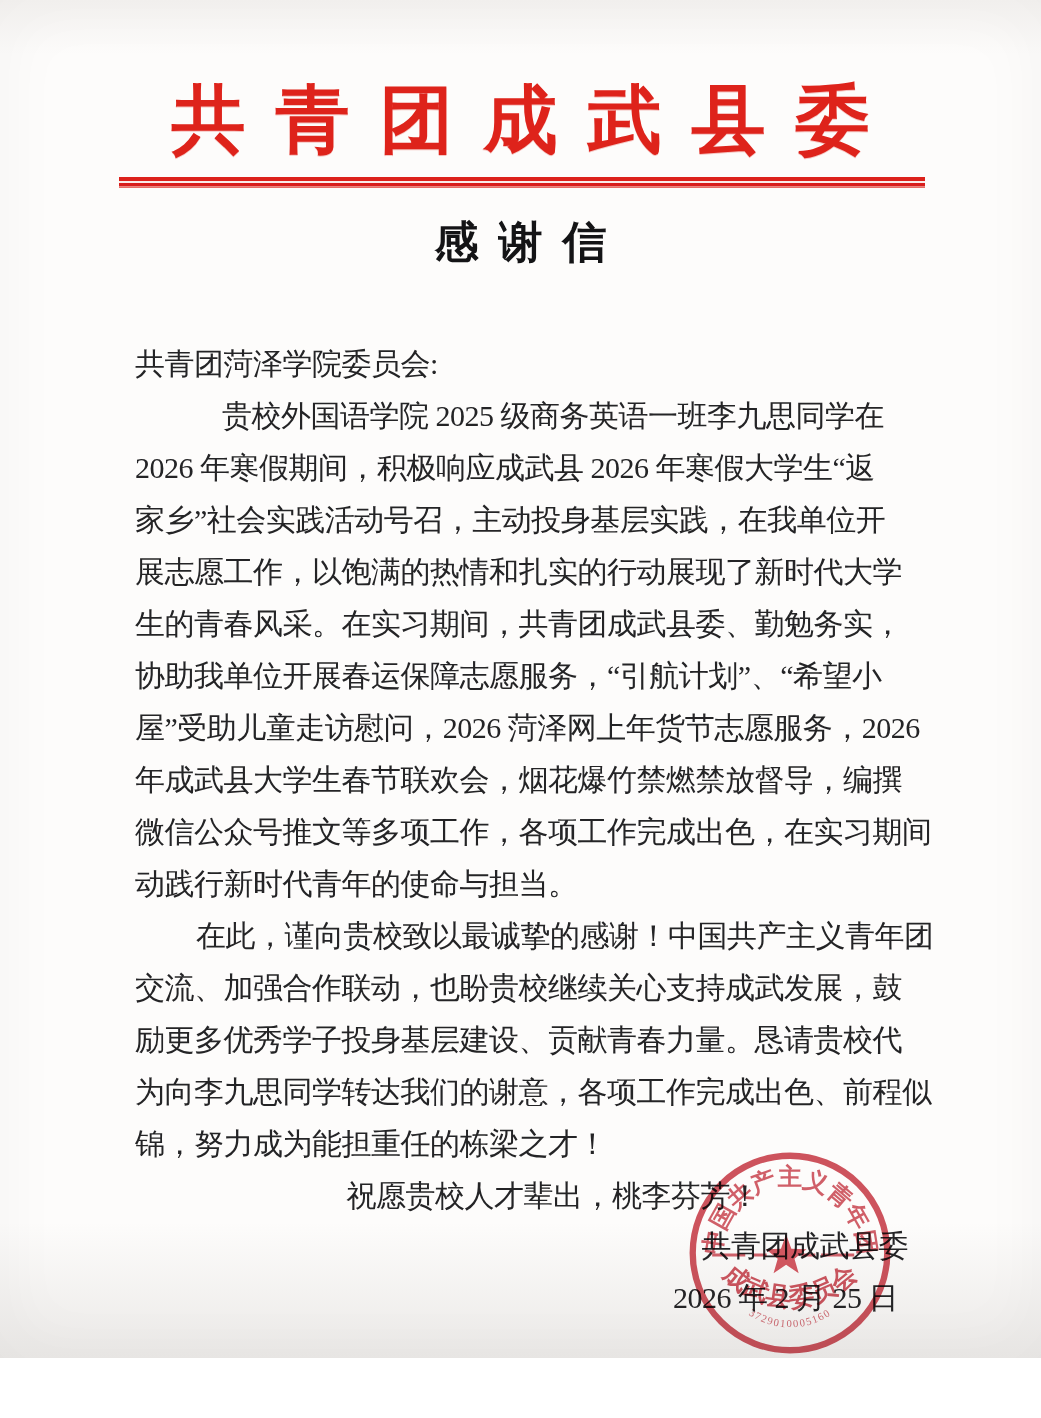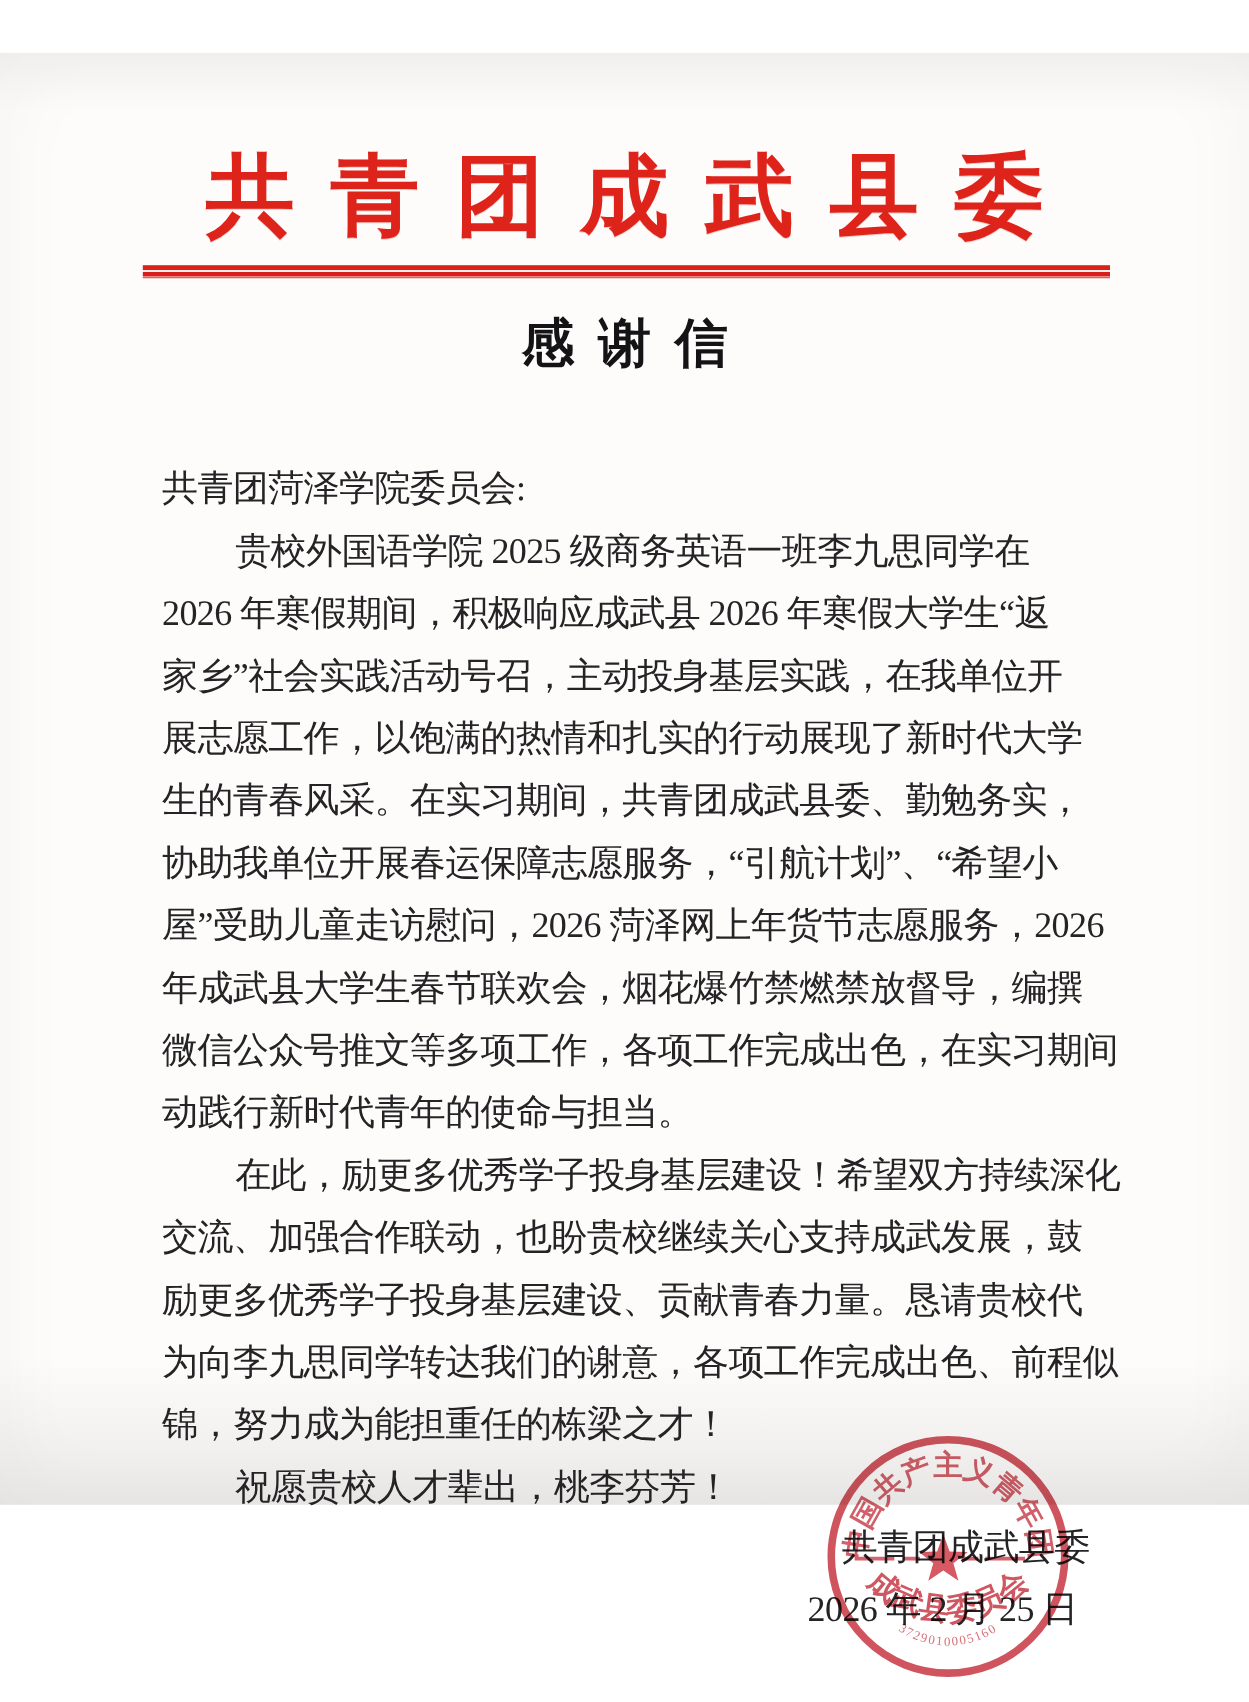--- a/index.html
+++ b/index.html
@@ -4,24 +4,23 @@
 <style>
   html, body { margin: 0; padding: 0; }
   body {
     width: 1041px; height: 1418px;
     overflow: hidden;
     font-family: "Liberation Serif", "DejaVu Serif", serif;
     color: #202022;
   }
   .page {
     position: relative;
-    width: 1041px; height: 1210px;
+    width: 1041px; height: 1358px;
     background: linear-gradient(180deg, #f5f3f1 0%, #fdfcfb 4%, #fdfcfb 90%, #ebe9e7 100%);
     box-shadow: inset 0 0 70px rgba(60,50,45,0.04);
-    margin-top: 44px;
   }
   .org-title {
     position: absolute; top: 72px; left: 0; right: 0;
     text-align: center;
     font-size: 74px; line-height: 96px; font-weight: bold;
     letter-spacing: 30px; text-indent: 30px;
     color: #de231b;
     white-space: nowrap;
     text-shadow: 0 1px 0 rgba(222,35,27,0.25);
   }
@@ -41,21 +40,21 @@
     letter-spacing: 20px; text-indent: 20px;
     color: #141416;
     white-space: nowrap;
   }
   .text-col {
     position: absolute; top: 338px; left: 135px; width: 775px;
     font-size: 30px; line-height: 52px; letter-spacing: -0.5px;
     color: #242426;
   }
   .line { white-space: nowrap; }
-  .line.indent { text-indent: 61px; }
+  .line.indent { text-indent: 61px; text-align: center; }
   .sign-block { margin-top: -2px; }
   .signature { text-align: right; padding-right: 2px; white-space: nowrap; }
   .date { text-align: right; padding-right: 12px; white-space: nowrap; }
   .seal {
     position: absolute; left: 683px; top: 1146px;
     width: 214px; height: 214px;
     mix-blend-mode: multiply;
     opacity: 0.85;
     filter: blur(0.4px);
     z-index: 3;
@@ -82,21 +81,21 @@
         <div class="line">家乡”社会实践活动号召，主动投身基层实践，在我单位开</div>
         <div class="line">展志愿工作，以饱满的热情和扎实的行动展现了新时代大学</div>
         <div class="line">生的青春风采。在实习期间，共青团成武县委、勤勉务实，</div>
         <div class="line">协助我单位开展春运保障志愿服务，“引航计划”、“希望小</div>
         <div class="line">屋”受助儿童走访慰问，2026 菏泽网上年货节志愿服务，2026</div>
         <div class="line">年成武县大学生春节联欢会，烟花爆竹禁燃禁放督导，编撰</div>
         <div class="line">微信公众号推文等多项工作，各项工作完成出色，在实习期间</div>
         <div class="line">动践行新时代青年的使命与担当。</div>
       </div>
     <div>
-        <div class="line indent">在此，励更多优秀学子投身基层建设！希望双方持续深化</div>
+        <div class="line indent">在此，谨向贵校致以最诚挚的感谢！中国共产主义青年团</div>
         <div class="line">交流、加强合作联动，也盼贵校继续关心支持成武发展，鼓</div>
         <div class="line">励更多优秀学子投身基层建设、贡献青春力量。恳请贵校代</div>
         <div class="line">为向李九思同学转达我们的谢意，各项工作完成出色、前程似</div>
         <div class="line">锦，努力成为能担重任的栋梁之才！</div>
       </div>
     <div>
         <div class="line indent">祝愿贵校人才辈出，桃李芬芳！</div>
       </div>
     <div class="sign-block">
       <div class="signature">共青团成武县委</div>

